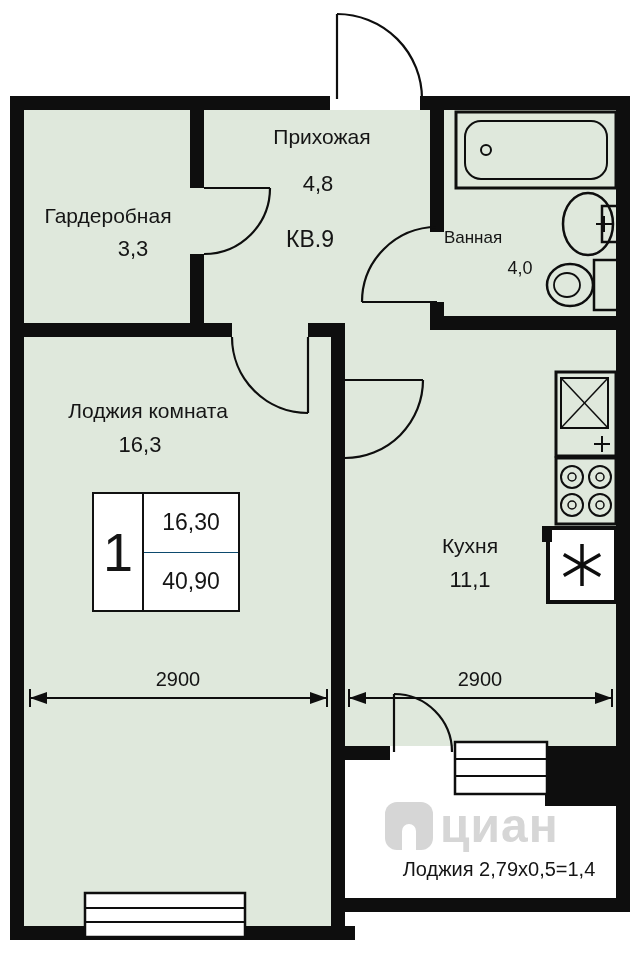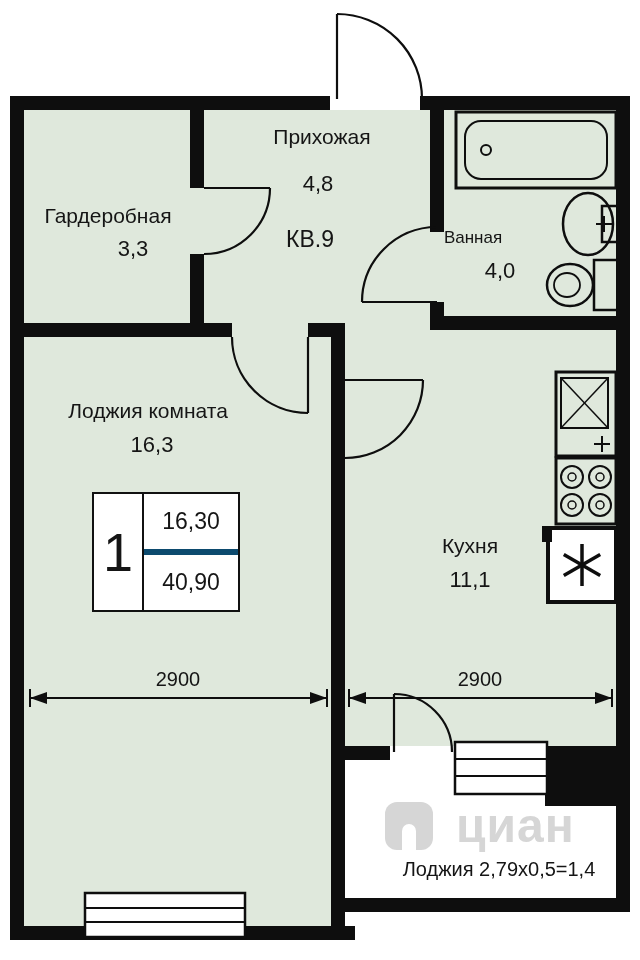--- a/index.html
+++ b/index.html
@@ -4,23 +4,23 @@
 <style>
   *{margin:0;padding:0;box-sizing:border-box}
   html,body{background:#ffffff}
   body{font-family:"Liberation Sans", sans-serif;}
   .stage{position:relative;width:640px;height:960px;background:#ffffff;overflow:hidden}
   .stage > svg{position:absolute;left:0;top:0}
   .lbl{position:absolute;color:#151515;text-align:center;line-height:1.15;white-space:nowrap}
   .area-table{position:absolute;left:92px;top:492px;width:148px;height:120px;display:flex;background:#ffffff;border:2.5px solid #111;color:#151515}
   .at-left{width:50px;border-right:2px solid #111;display:flex;align-items:center;justify-content:center;font-size:54px}
   .at-rows{flex:1;display:flex;flex-direction:column}
-  .at-cell{flex:1;display:flex;align-items:center;justify-content:center;font-size:23px;border-bottom:6px solid #0c4a6e}
+  .at-cell{flex:1;display:flex;align-items:center;justify-content:center;font-size:23px;border-bottom:1px solid #0c4a6e}
   .at-cell:last-child{border-bottom:none}
-  .watermark{position:absolute;left:384px;top:798px;display:flex;align-items:center;gap:22px}
+  .watermark{position:absolute;left:384px;top:798px;display:flex;align-items:center;gap:6px}
   .wm-text{font-size:48px;font-weight:bold;color:#d6d6d6;letter-spacing:1px}
 </style>
 </head>
 <body>
 
 <div class="stage">
 
   <svg width="640" height="960" viewBox="0 0 640 960">
 
     <g>
@@ -156,24 +156,24 @@
 
   <div class="lbl" style="left:18px;top:204px;width:180px;font-size:21px">Гардеробная</div>
   <div class="lbl" style="left:93px;top:236px;width:80px;font-size:22px">3,3</div>
 
   <div class="lbl" style="left:232px;top:125px;width:180px;font-size:21px">Прихожая</div>
   <div class="lbl" style="left:278px;top:171px;width:80px;font-size:22px">4,8</div>
 
   <div class="lbl" style="left:240px;top:226px;width:140px;font-size:23px">КВ.9</div>
 
   <div class="lbl" style="left:383px;top:228px;width:180px;font-size:17px">Ванная</div>
-  <div class="lbl" style="left:460px;top:258px;width:80px;font-size:22px">4,0</div>
+  <div class="lbl" style="left:480px;top:258px;width:80px;font-size:18px">4,0</div>
 
   <div class="lbl" style="left:28px;top:399px;width:240px;font-size:21px">Лоджия комната</div>
-  <div class="lbl" style="left:112px;top:432px;width:80px;font-size:22px">16,3</div>
+  <div class="lbl" style="left:100px;top:432px;width:80px;font-size:22px">16,3</div>
 
   <div class="lbl" style="left:390px;top:534px;width:160px;font-size:21px">Кухня</div>
   <div class="lbl" style="left:430px;top:567px;width:80px;font-size:22px">11,1</div>
 
   <div class="lbl" style="left:138px;top:668px;width:80px;font-size:20px">2900</div>
   <div class="lbl" style="left:440px;top:668px;width:80px;font-size:20px">2900</div>
 
   <div class="lbl" style="left:369px;top:858px;width:260px;font-size:20px">Лоджия 2,79x0,5=1,4</div>
 
   <div class="area-table">

